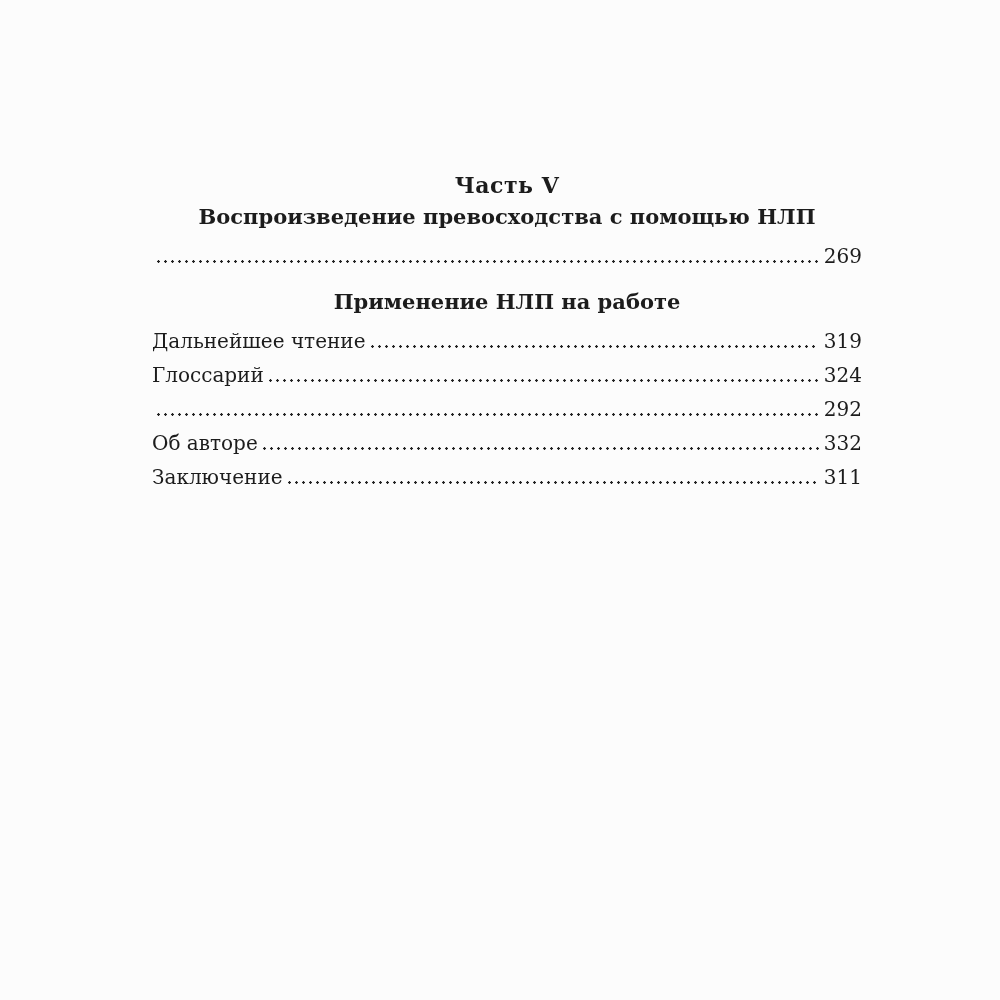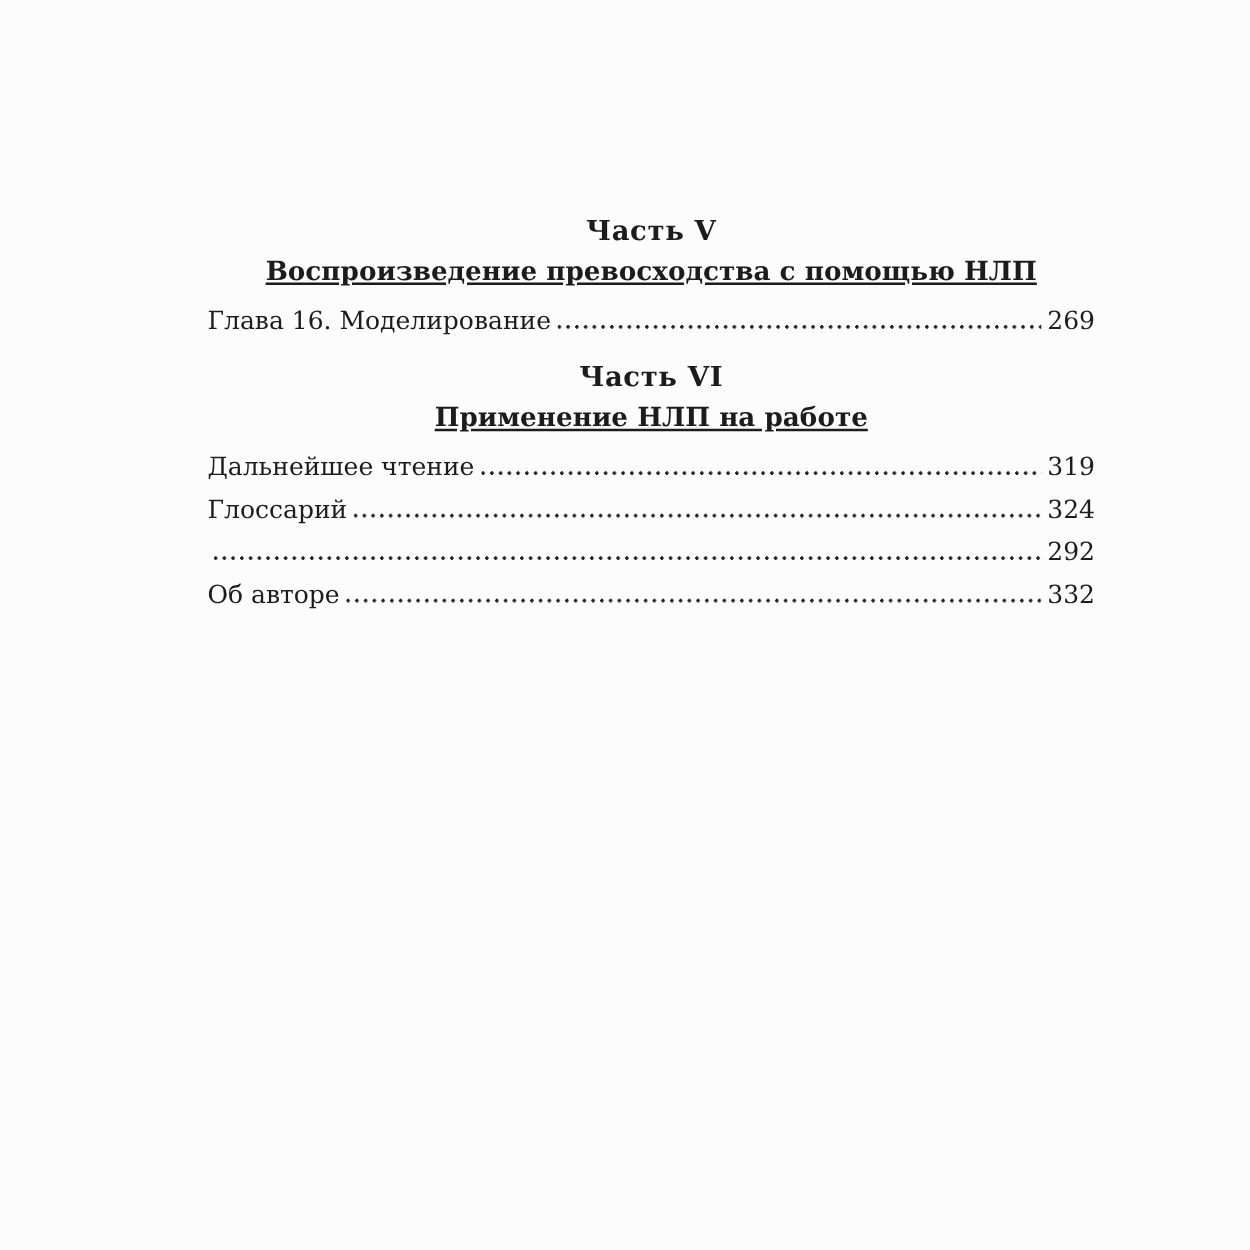--- a/index.html
+++ b/index.html
@@ -14,41 +14,40 @@
     color: #1c1c1c;
     overflow: hidden;
   }
   .page {
     width: 1000px;
     height: 1000px;
     position: relative;
   }
   .content {
     position: absolute;
-    left: 166px;
+    left: 152px;
     top: 171px;
     width: 710px;
   }
   .toc-section { margin: 0; padding: 0; }
   .toc-section + .toc-section { margin-top: 15px; }
   .part-title {
     margin: 0;
     text-align: center;
     font-size: 22px;
     line-height: 28px;
     font-weight: bold;
     letter-spacing: 0.5px;
   }
   .part-subtitle {
     margin: 4px 0 0 0;
     text-align: center;
     font-size: 21px;
     line-height: 28px;
     font-weight: bold;
-    text-decoration: underline;
   }
   .entries { margin-top: 8px; }
   .toc-row {
     display: flex;
     align-items: stretch;
     height: 34px;
   }
   .toc-label, .toc-page {
     white-space: nowrap;
     font-size: 20px;
@@ -69,29 +68,27 @@
 </head>
 <body>
 
 <div class="page">
   <div class="content" id="toc-root">
   <section class="toc-section">
     <h2 class="part-title">Часть V</h2>
     <h3 class="part-subtitle">Воспроизведение превосходства с помощью НЛП</h3>
     <div class="entries">
   <div class="toc-row">
-    <span class="toc-label">Глава 16. Моделирование</span>
     <span class="leader"></span>
     <span class="toc-page">269</span>
   </div>
 </div>
   </section>
 
   <section class="toc-section">
-    <h2 class="part-title">Часть VI</h2>
     <h3 class="part-subtitle">Применение НЛП на работе</h3>
     <div class="entries">
 
 
   <div class="toc-row">
     <span class="toc-label">Дальнейшее чтение</span>
     <span class="leader"></span>
     <span class="toc-page">319</span>
   </div>
 
@@ -105,17 +102,22 @@
     <span class="leader"></span>
     <span class="toc-page">292</span>
   </div>
 
   <div class="toc-row">
     <span class="toc-label">Об авторе</span>
     <span class="leader"></span>
     <span class="toc-page">332</span>
   </div>
 
+  <div class="toc-row">
+    <span class="toc-label">Заключение</span>
+    <span class="leader"></span>
+    <span class="toc-page">311</span>
+  </div>
 
 </div>
   </section>
 </div>
 </div>
 
 </body></html>

